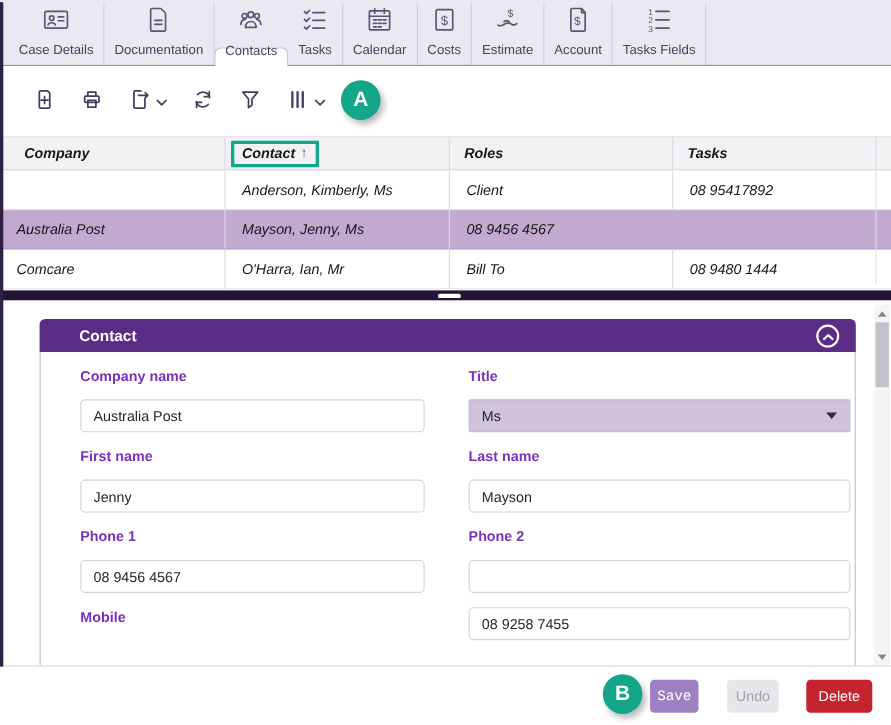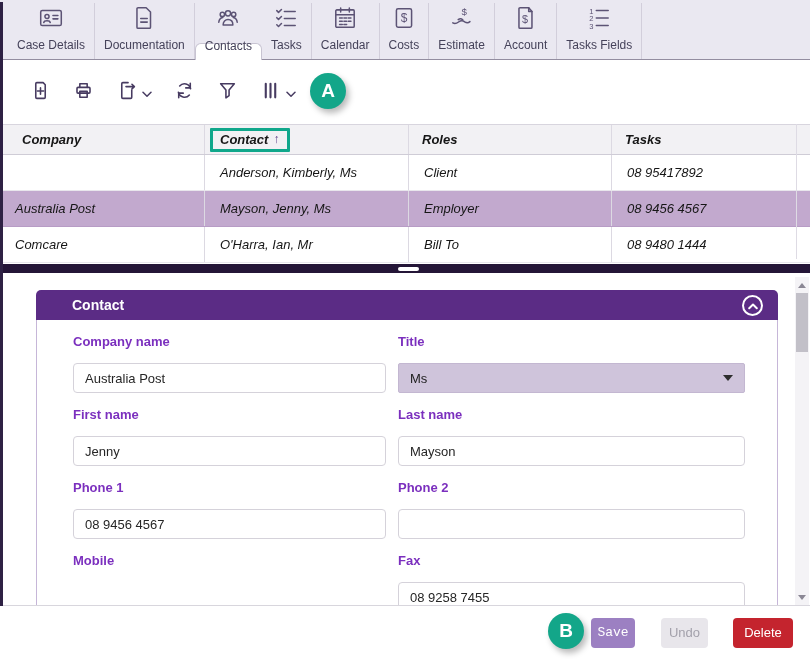--- a/index.html
+++ b/index.html
@@ -77,21 +77,21 @@
   }
   .collapse-btn{
     width:17px;height:17px;border:2px solid #fff;border-radius:50%;
     display:flex;align-items:center;justify-content:center;cursor:pointer;flex:0 0 auto;
   }
   .collapse-btn svg{stroke:#fff;fill:none;stroke-width:2;stroke-linecap:round;stroke-linejoin:round;}
   .panel-body{
     border-left:1px solid #c6b6d8;border-right:1px solid #c6b6d8;background:#fff;
     height:339px;box-sizing:border-box;padding:0 14px 0 36px;overflow:hidden;
   }
-  .formgrid{display:grid;grid-template-columns:313px 347px;column-gap:12px;align-content:start;}
+  .formgrid{display:grid;grid-template-columns:313px 347px;column-gap:40px;align-content:start;}
   .fg{margin-top:13px;}
   .flabel{display:block;height:18px;line-height:18px;font-size:13px;font-weight:bold;color:#7b2fbe;margin-bottom:12px;}
   .finput{
     width:100%;height:30px;box-sizing:border-box;border:1px solid #d5d2da;border-radius:4px;
     padding:0 11px;font-size:13px;color:#262626;font-family:"Liberation Sans",sans-serif;
     background:#fff;outline:none;
   }
   .fdrop{
     width:100%;height:30px;box-sizing:border-box;border:1px solid #c3b7d1;border-radius:2px;
     background:#cfc4db;display:flex;align-items:center;justify-content:space-between;
@@ -302,21 +302,20 @@
 
   <div class="grow gbody-row">
     <div class="gc"></div>
     <div class="gc">Anderson, Kimberly, Ms</div>
     <div class="gc">Client</div>
     <div class="gc">08 95417892</div>
   </div>
   <div class="grow gbody-row selrow">
     <div class="gc">Australia Post</div>
     <div class="gc">Mayson, Jenny, Ms</div>
-    <div class="gc">Employer</div>
     <div class="gc">08 9456 4567</div>
   </div>
   <div class="grow gbody-row">
     <div class="gc">Comcare</div>
     <div class="gc">O'Harra, Ian, Mr</div>
     <div class="gc">Bill To</div>
     <div class="gc">08 9480 1444</div>
   </div>
 </div>
 <div class="grid-rightline"></div>
@@ -362,21 +361,20 @@
         <input class="finput" type="text" value="08 9456 4567" style="">
       </div>
       <div class="fg">
         <span class="flabel">Phone 2</span>
         <input class="finput" type="text" value="" style="">
       </div>
       <div class="fg">
         <span class="flabel">Mobile</span>
       </div>
       <div class="fg">
-        <span class="flabel">Fax</span>
         <input class="finput" type="text" value="08 9258 7455" style="">
       </div>
     </div>
   </div>
 </div>
 
 <div class="vscroll">
   <div class="sb-up"></div>
   <div class="sb-thumb"></div>
   <div class="sb-down"></div>

